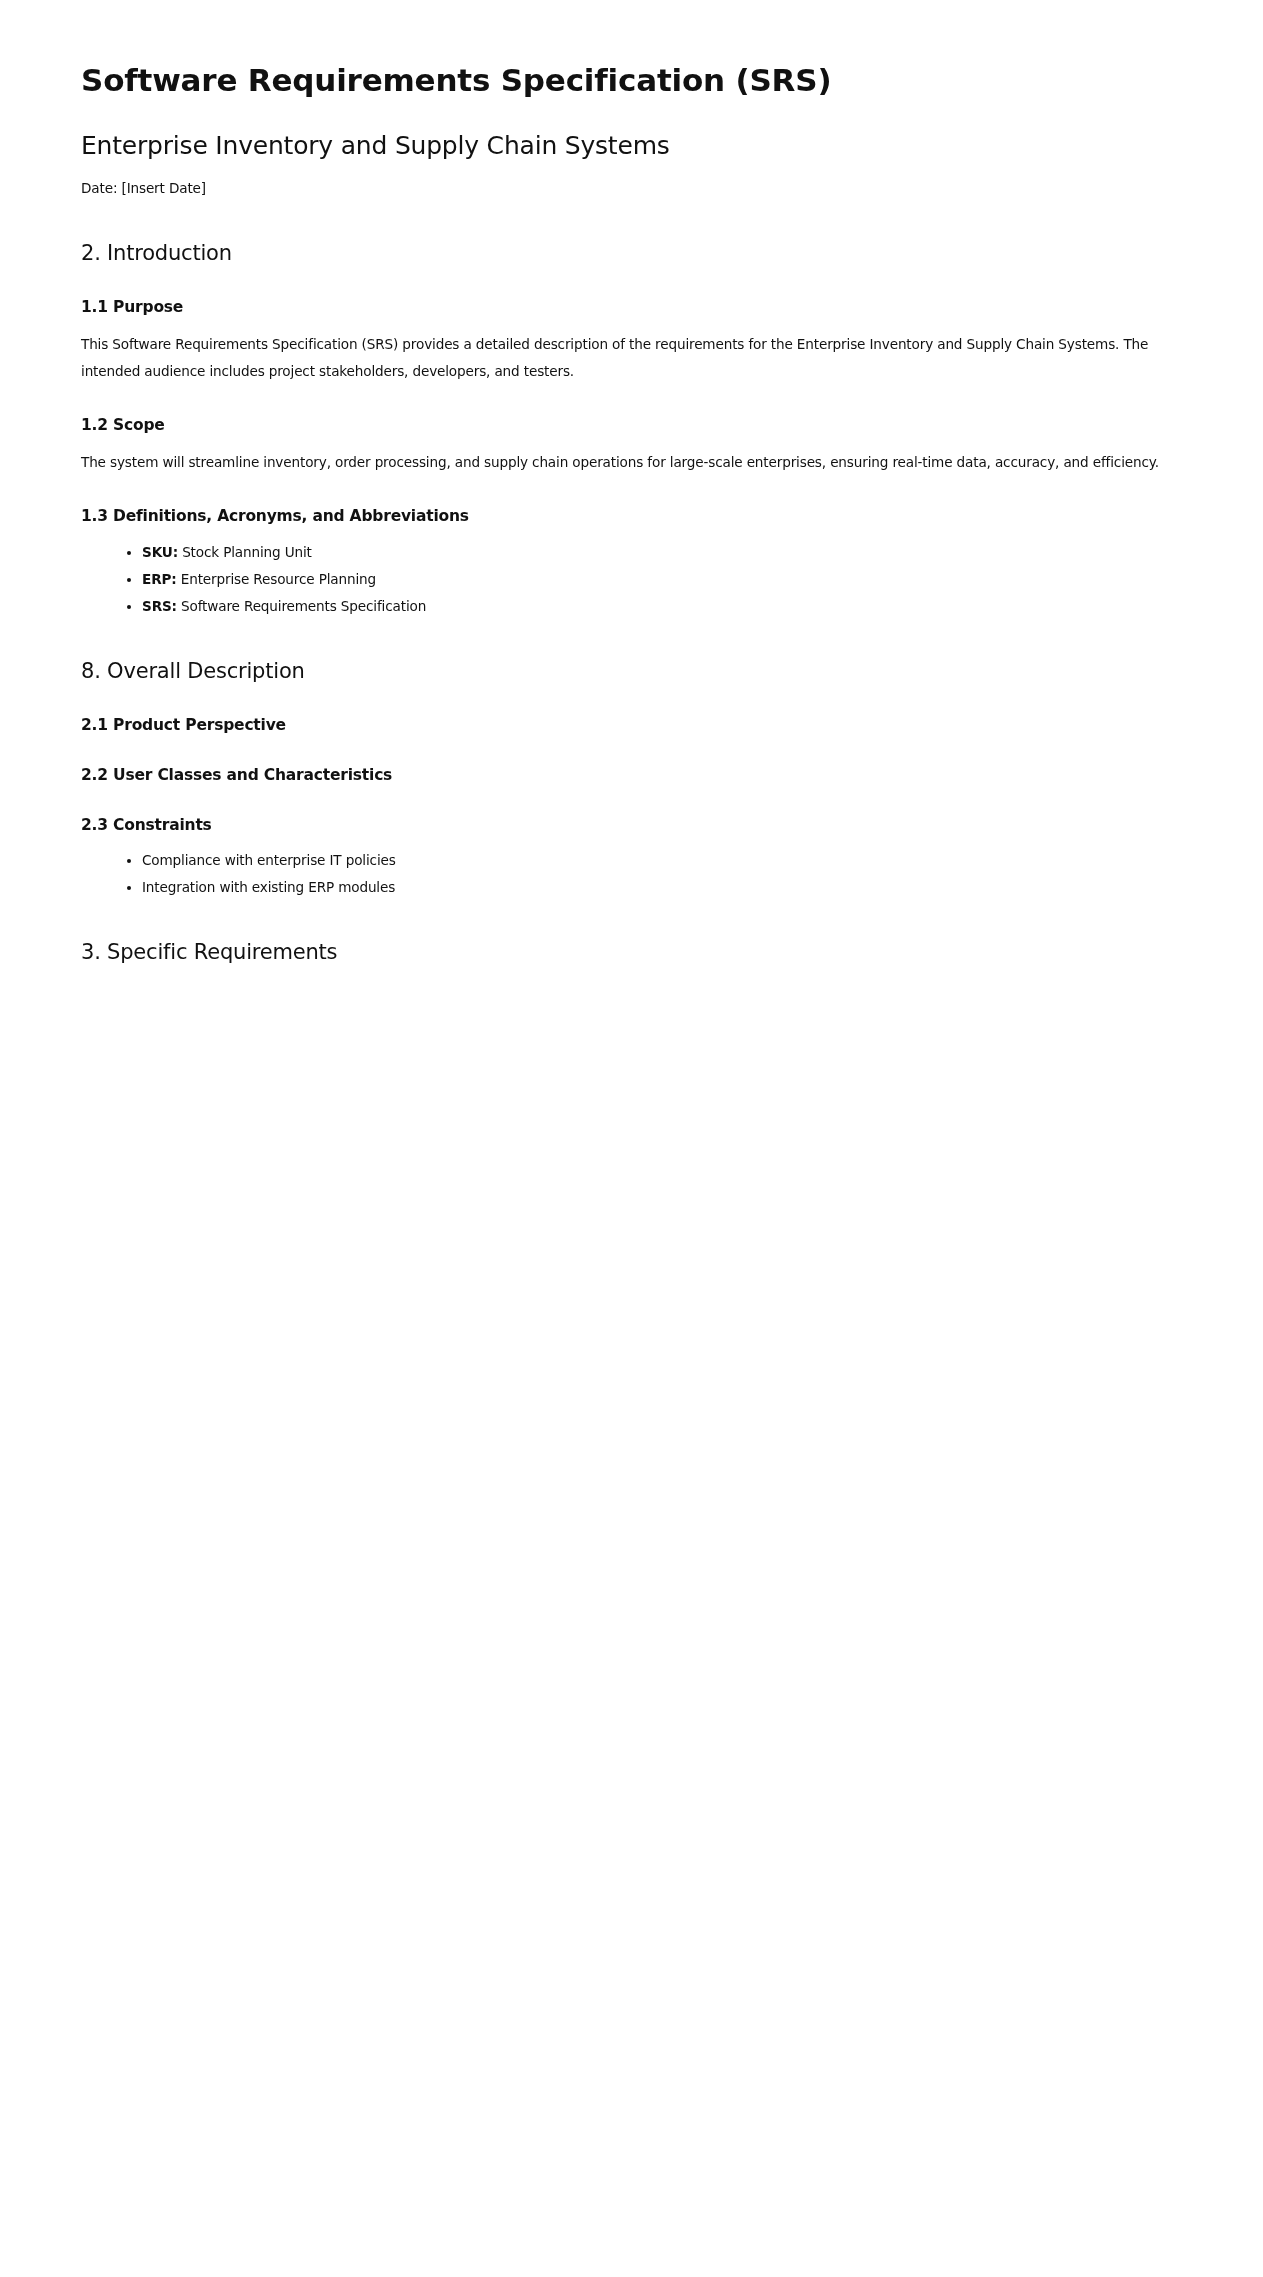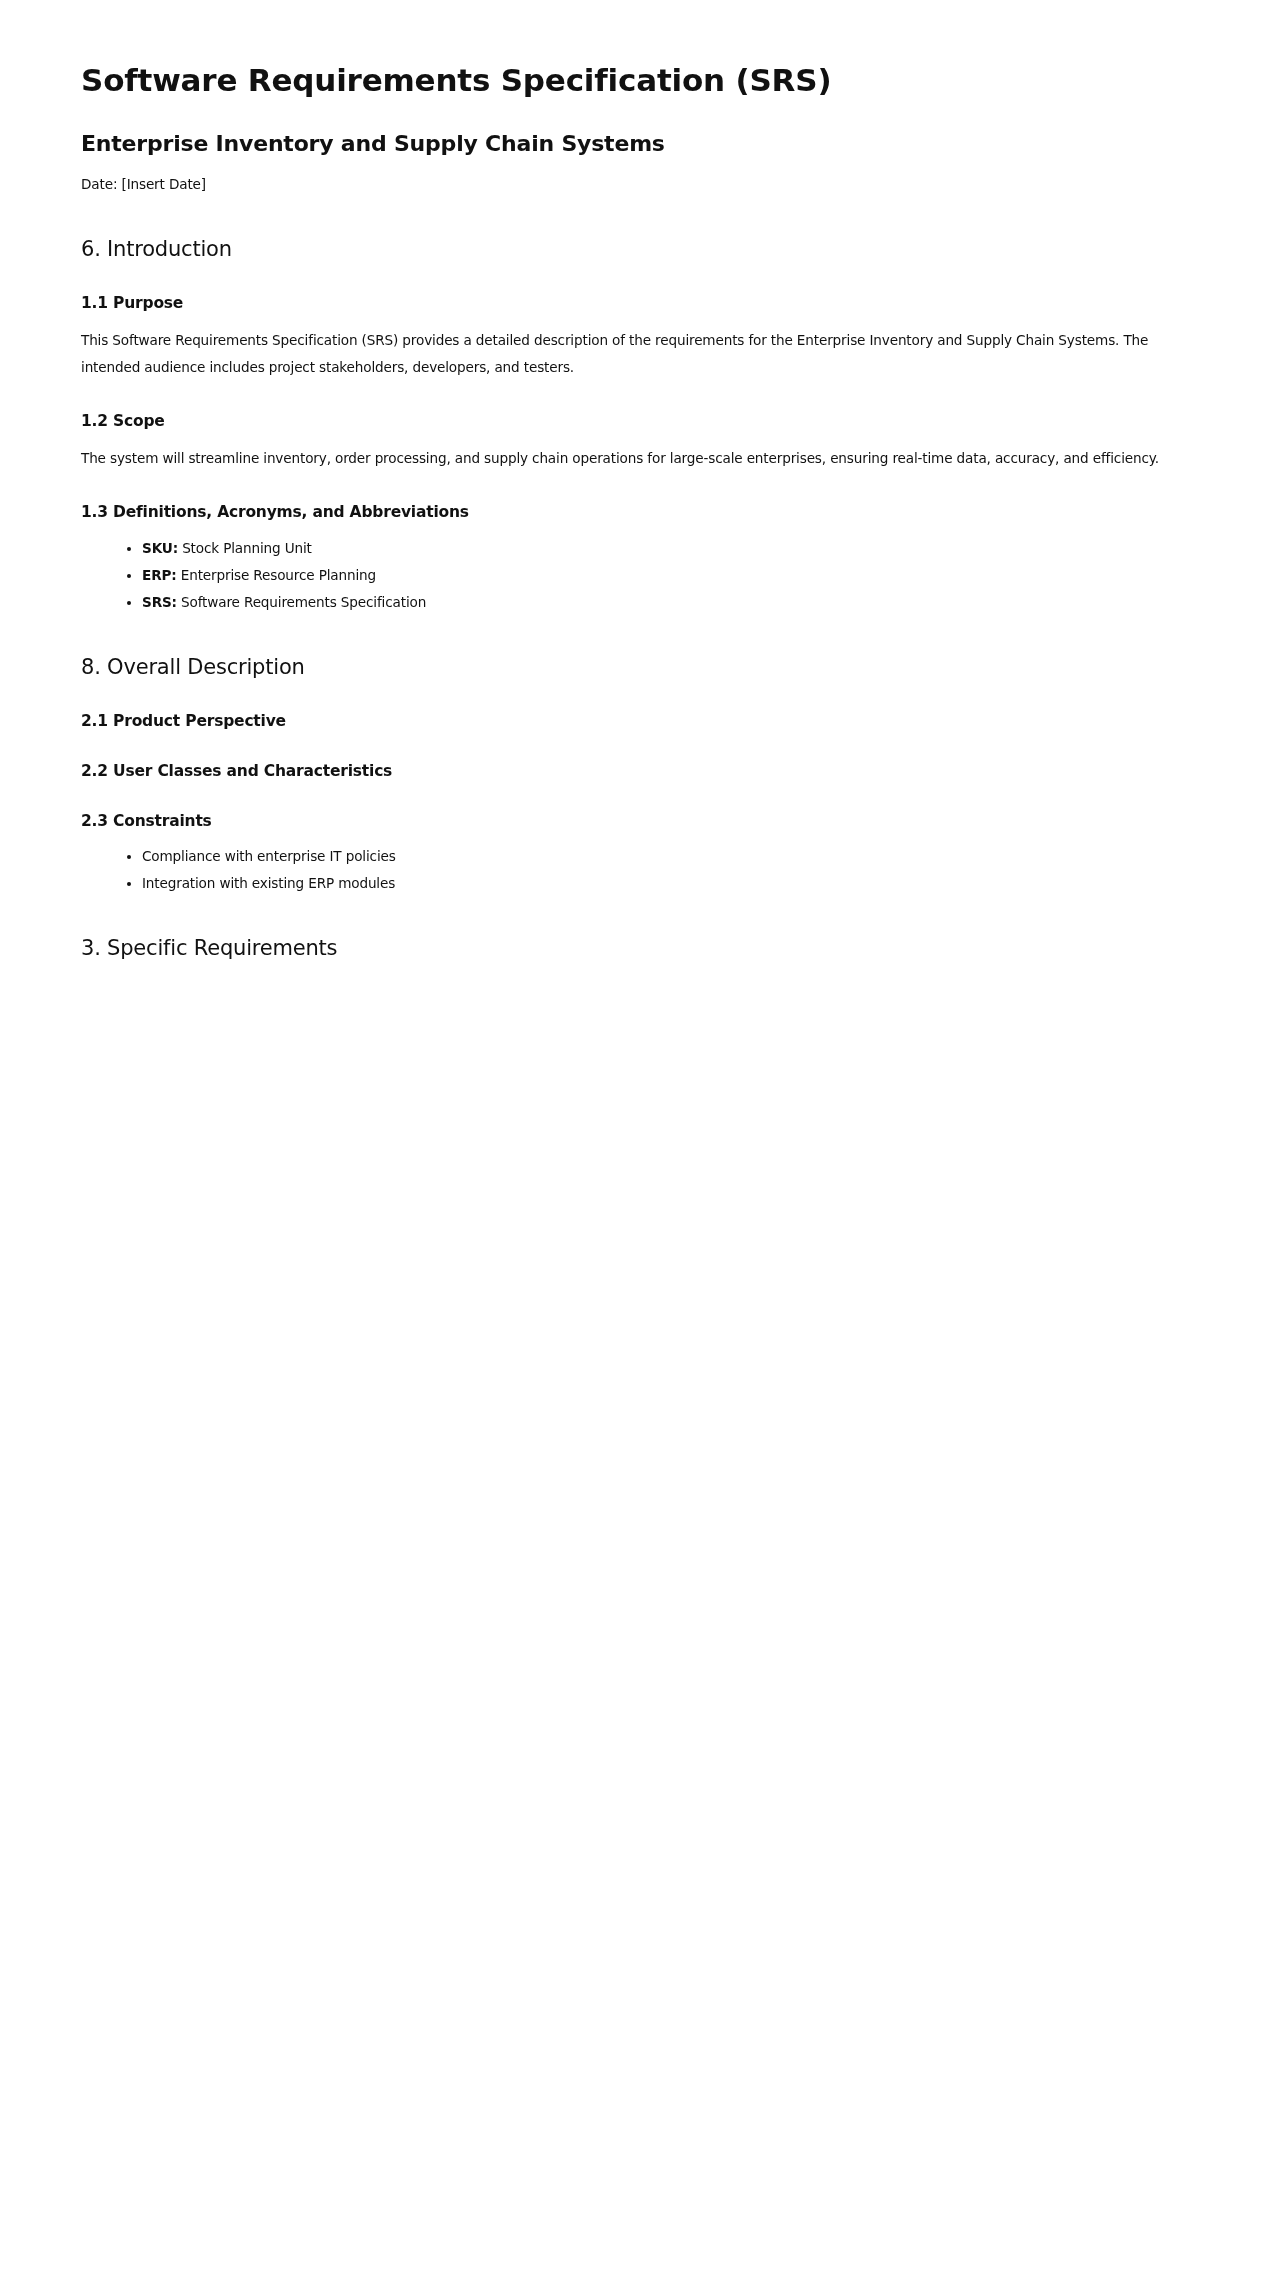--- a/index.html
+++ b/index.html
@@ -18,22 +18,22 @@
       max-width: 1101px;
     }
     h1 {
       font-size: 31px;
       font-weight: 700;
       margin: 20px 0 0 0;
       line-height: 1.3;
       letter-spacing: -0.2px;
     }
     h2.subtitle {
-      font-size: 22px;
-      font-weight: 700;
+      font-size: 25px;
+      font-weight: 400;
       margin: 30px 0 0 0;
       line-height: 1.3;
       letter-spacing: -0.2px;
     }
     h2.section {
       font-size: 21px;
       font-weight: 500;
       margin: 38px 0 0 0;
       line-height: 1.3;
       letter-spacing: -0.2px;
@@ -74,21 +74,21 @@
 </head>
 <body>
 
 <main class="page">
 
   <h1>Software Requirements Specification (SRS)</h1>
   <h2 class="subtitle">Enterprise Inventory and Supply Chain Systems</h2>
   <p class="meta">Date: [Insert Date]</p>
 
   <section>
-    <h2 class="section">6. Introduction</h2>
+    <h2 class="section">2. Introduction</h2>
 
     <h3>1.1 Purpose</h3>
     <p>This Software Requirements Specification (SRS) provides a detailed description of the requirements for the Enterprise Inventory and Supply Chain Systems. The intended audience includes project stakeholders, developers, and testers.</p>
 
     <h3>1.2 Scope</h3>
     <p>The system will streamline inventory, order processing, and supply chain operations for large-scale enterprises, ensuring real-time data, accuracy, and efficiency.</p>
 
     <h3>1.3 Definitions, Acronyms, and Abbreviations</h3>
     <ul>
       <li><strong>SKU:</strong><span> Stock Planning Unit</span></li>

